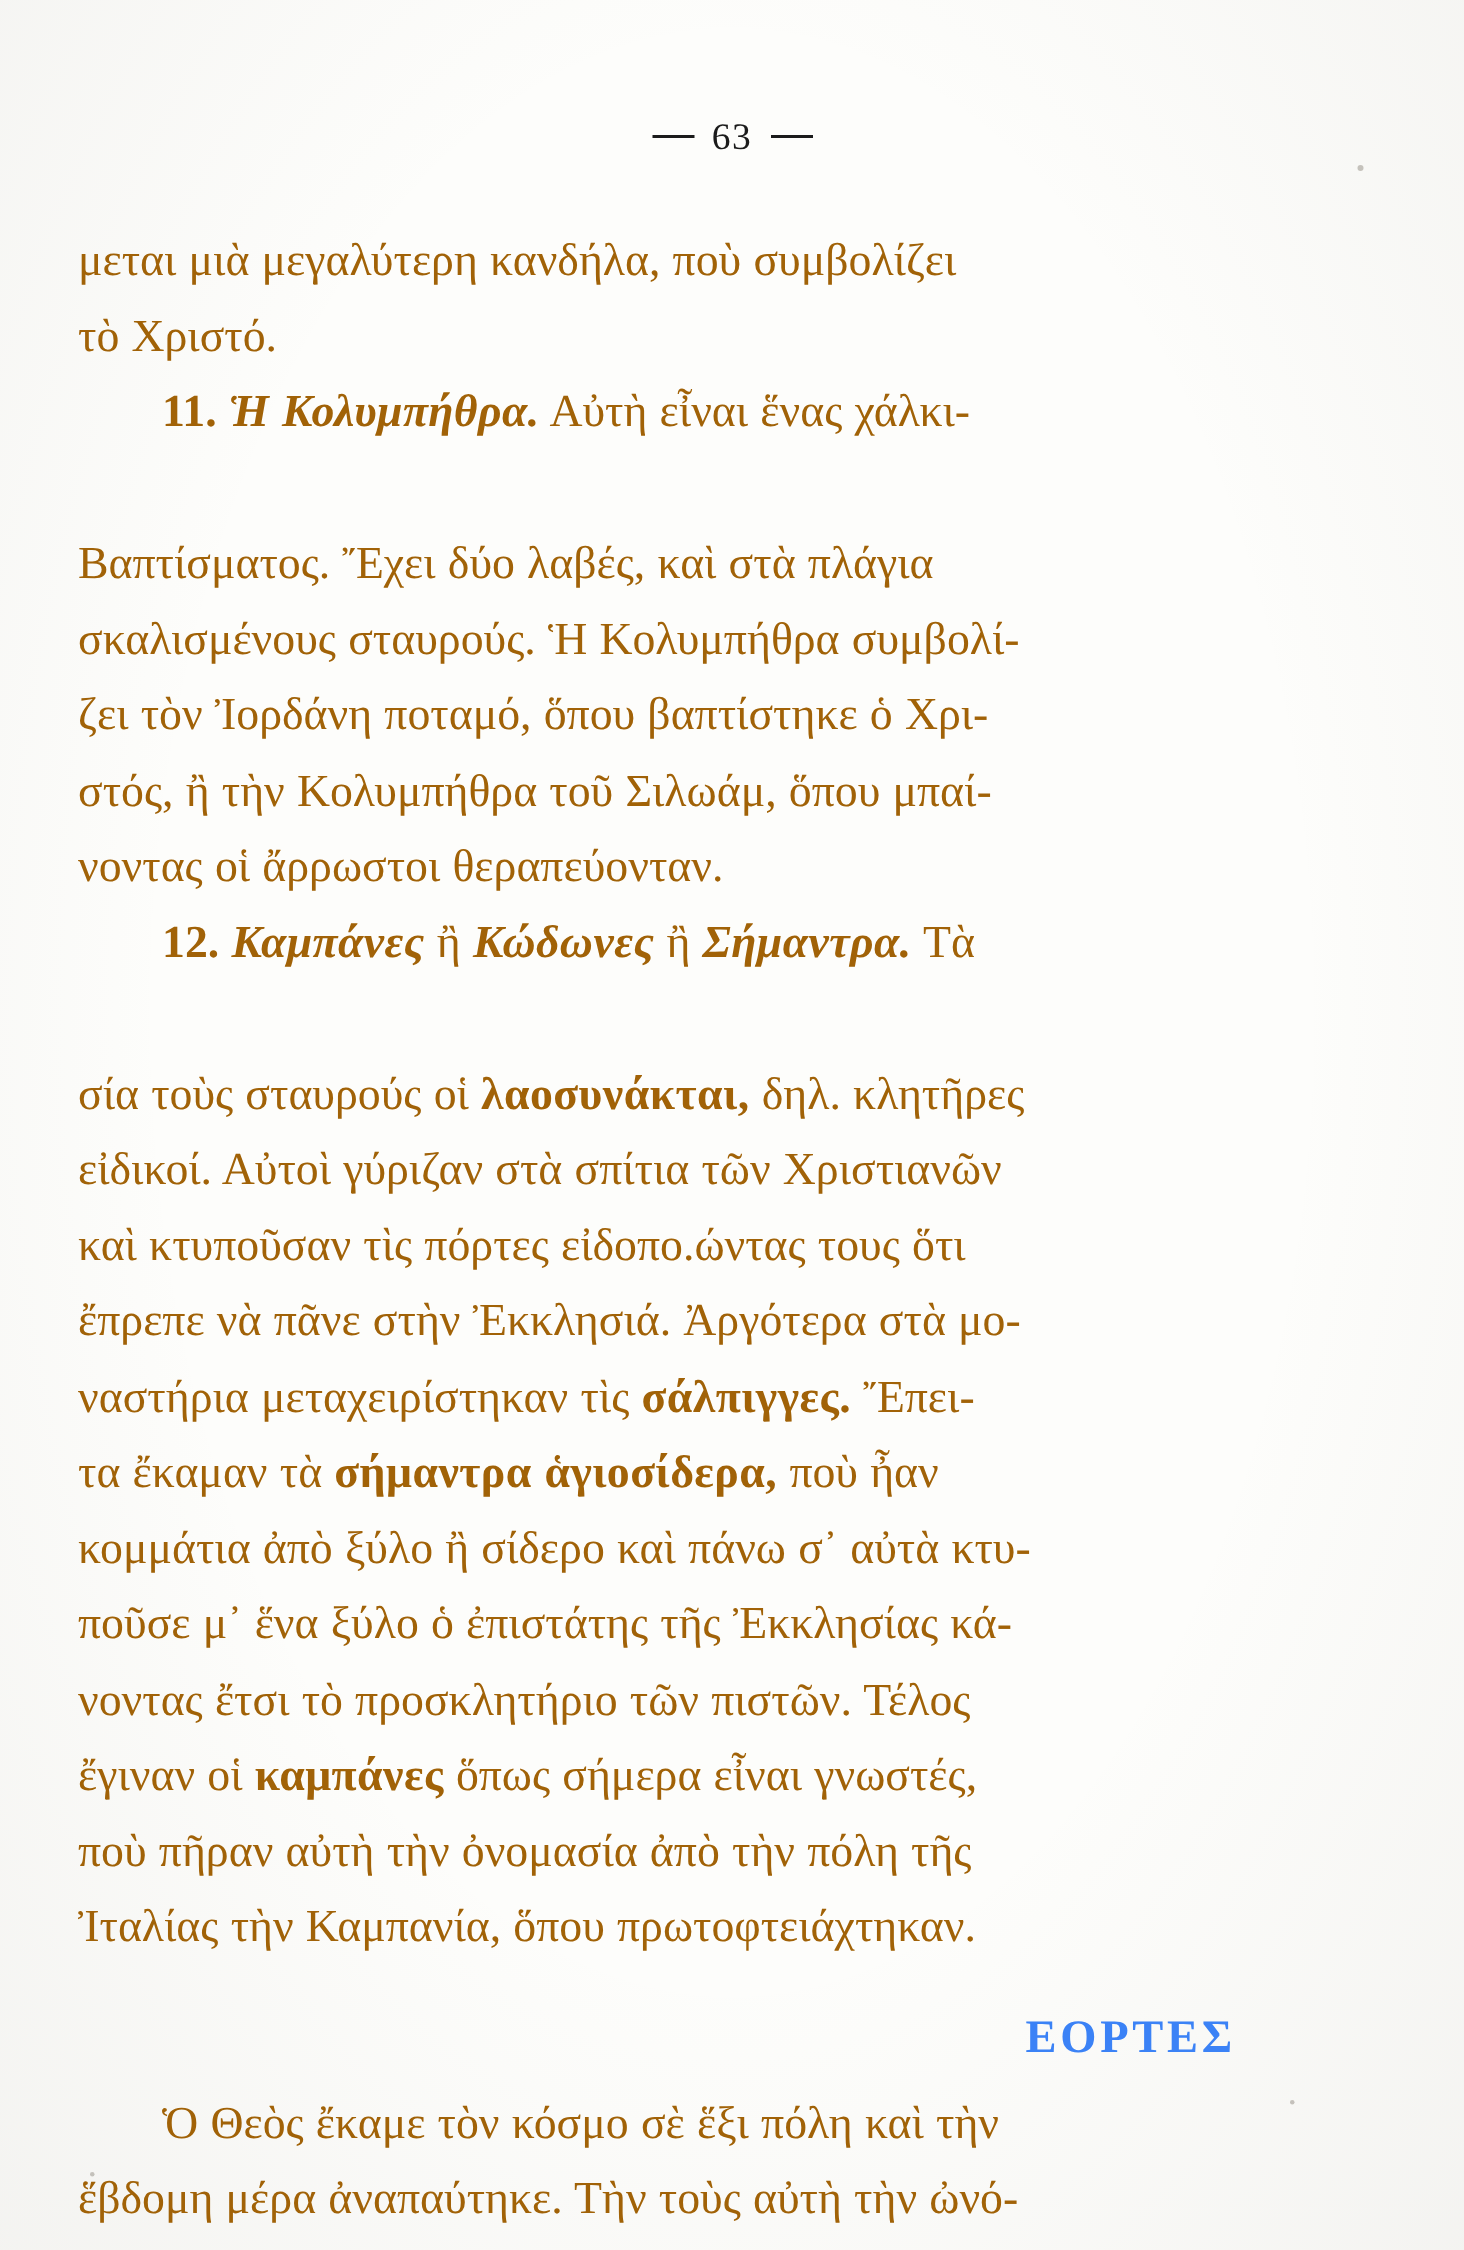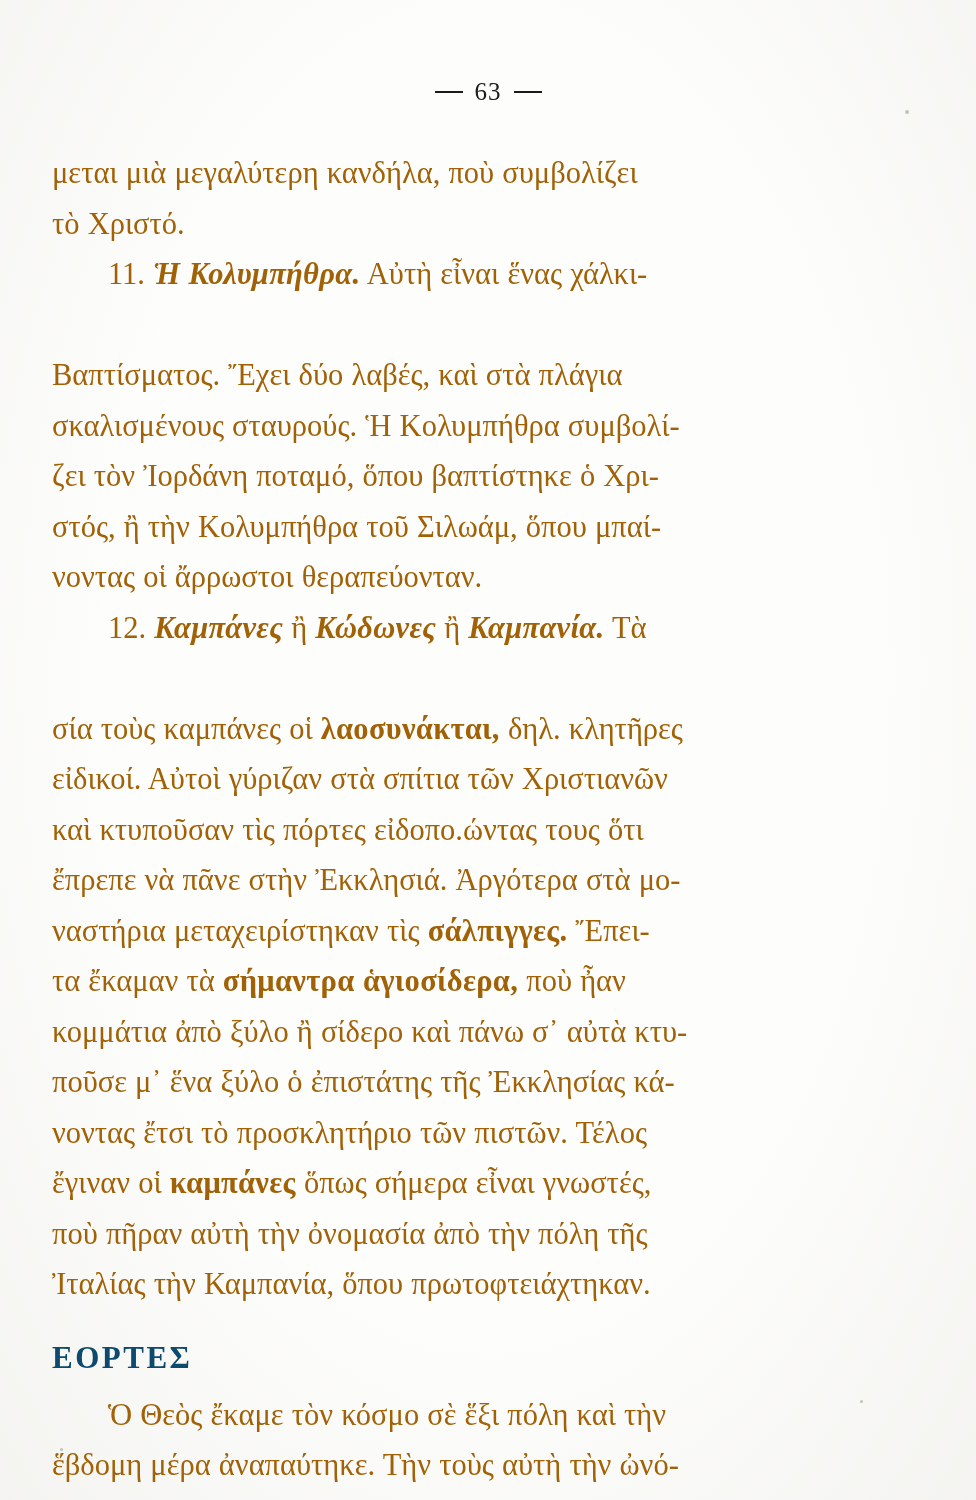--- a/index.html
+++ b/index.html
@@ -73,42 +73,42 @@
   p.body + p.body {
     margin-top: 0px;
   }
 
   .indent {
     display: inline-block;
     width: 56px;
   }
 
   .num {
-    font-weight: normal;
+    font-weight: bold;
   }
 
   b.head {
     font-weight: bold;
     font-style: italic;
     letter-spacing: 0.3px;
   }
 
   b.inline {
     font-weight: bold;
     letter-spacing: 0.3px;
   }
 
   h2.section {
     margin: 30px 0 14px 0;
-    text-align: left;
+    text-align: right;
     font-size: 31px;
     font-weight: bold;
     letter-spacing: 2.5px;
     font-family: "Liberation Serif", "DejaVu Serif", serif;
-    color: #0c4a6e;
+    color: #3b82f6;
   }
 
   .speck {
     position: absolute;
     background: #9a968d;
     border-radius: 50%;
     opacity: 0.55;
   }
 </style>
 </head>
@@ -138,24 +138,24 @@
       <span>στός, ἢ τὴν Κολυμπήθρα τοῦ Σιλωάμ, ὅπου μπαί-</span><br>
       <span>νοντας οἱ ἄρρωστοι θεραπεύονταν.</span>
     </p>
 
     <p class="body">
       <span class="indent"></span><span class="num">12.</span>
       <b class="head">Καμπάνες</b>
       <span>ἢ</span>
       <b class="head">Κώδωνες</b>
       <span>ἢ</span>
-      <b class="head">Καμπανία.</b>
+      <b class="head">Σήμαντρα.</b>
       <span>Τὰ</span><br>
       <br>
-      <span>σία τοὺς καμπάνες οἱ</span>
+      <span>σία τοὺς σταυρούς οἱ</span>
       <b class="inline">λαοσυνάκται,</b>
       <span>δηλ. κλητῆρες</span><br>
       <span>εἰδικοί. Αὐτοὶ γύριζαν στὰ σπίτια τῶν Χριστιανῶν</span><br>
       <span>καὶ κτυποῦσαν τὶς πόρτες εἰδοπο.ώντας τους ὅτι</span><br>
       <span>ἔπρεπε νὰ πᾶνε στὴν Ἐκκλησιά. Ἀργότερα στὰ μο-</span><br>
       <span>ναστήρια μεταχειρίστηκαν τὶς</span>
       <b class="inline">σάλπιγγες.</b>
       <span>Ἔπει-</span><br>
       <span>τα ἔκαμαν τὰ</span>
       <b class="inline">σήμαντρα ἁγιοσίδερα,</b>

